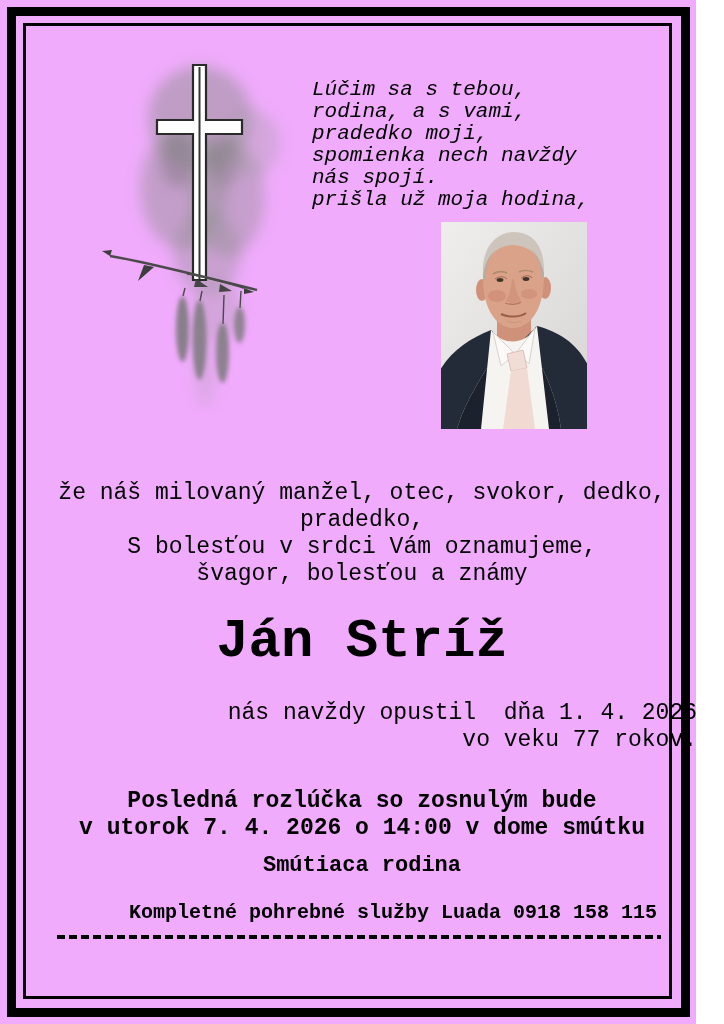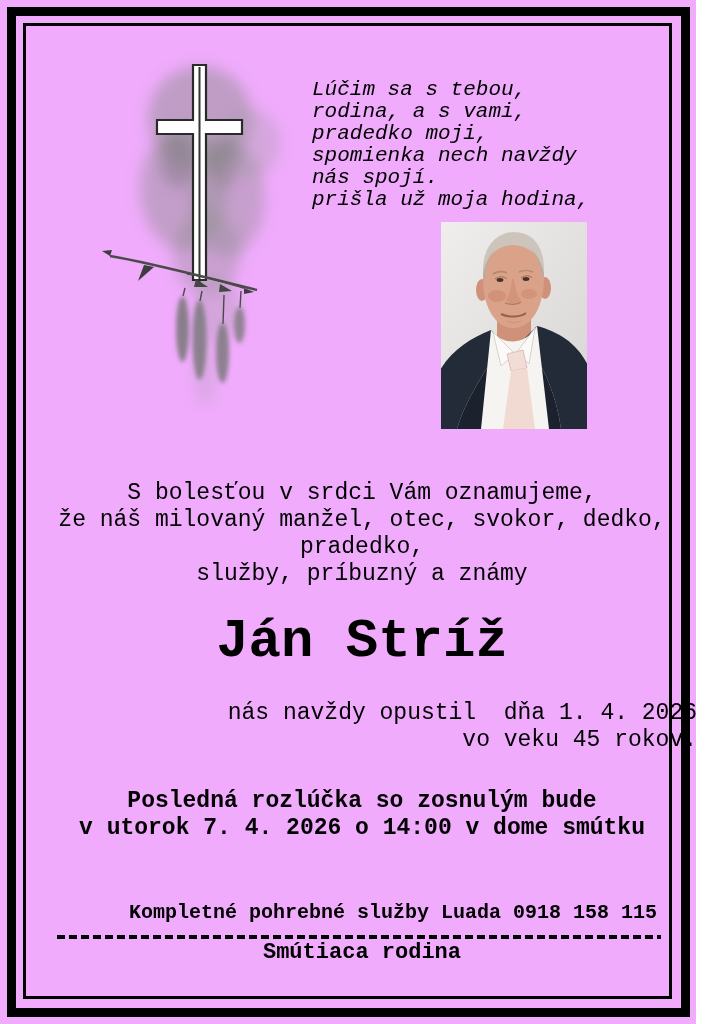--- a/index.html
+++ b/index.html
@@ -8,21 +8,21 @@
   .frame-outer{position:absolute;left:7px;top:7px;right:6px;bottom:7px;border:9px solid #000;}
   .frame-inner{position:absolute;left:23px;top:23px;right:24px;bottom:25px;border:3px solid #000;}
   .abs{position:absolute;}
   .center{left:27px;width:670px;text-align:center;}
   .t{white-space:pre-wrap;}
   .verse{left:312px;top:79px;width:310px;font-style:italic;font-size:21px;line-height:22px;text-align:left;}
   .announce{top:480px;font-size:23px;line-height:27px;}
   .name{top:599px;font-size:54px;line-height:85px;font-weight:bold;}
   .death{top:700px;font-size:23px;line-height:27px;text-align:right;}
   .funeral{top:788px;font-size:23px;line-height:27px;font-weight:bold;}
-  .signature{top:940px;font-size:22px;line-height:26px;font-weight:bold;}
+  .signature{top:853px;font-size:22px;line-height:26px;font-weight:bold;}
   .divider{left:57px;top:935px;width:604px;height:4px;
            background:repeating-linear-gradient(90deg,#000 0,#000 8px,transparent 8px,transparent 12px);}
   .footer{top:898px;font-size:20px;line-height:30px;font-weight:bold;padding-left:31px;}
   svg{display:block;}
 </style>
 </head>
 <body>
 
 <div class="page">
 
@@ -122,30 +122,30 @@
     <ellipse cx="85" cy="57" rx="3.4" ry="1.9" fill="#43322b"></ellipse>
     <path d="M54,57 C58,54 63,54 66,57" stroke="#9c6b52" stroke-width="1" fill="none"></path>
     <path d="M80,56 C84,53 89,53 91,56" stroke="#9c6b52" stroke-width="1" fill="none"></path>
     <path d="M71,57 C70,68 68,74 65,79 C69,82 77,82 80,78 C75,72 74,64 73,57 Z" fill="#cf8f75" opacity="0.75"></path>
     <path d="M64,81 C69,83 76,83 80,80" stroke="#b5765d" stroke-width="1.2" fill="none"></path>
     <path d="M60,92 C68,96 80,95 85,91" stroke="#9c5f4c" stroke-width="2" fill="none"></path>
     <path d="M66,99 C71,101 76,101 80,99" stroke="#c08f77" stroke-width="1" fill="none" opacity="0.7"></path>
   </svg>
 
   <div class="abs center announce">
+    <div class="t">že náš milovaný manžel, otec, svokor, dedko, pradedko,</div>
     <div class="t">S bolesťou v srdci Vám oznamujeme,</div>
-    <div class="t">že náš milovaný manžel, otec, svokor, dedko, pradedko,</div>
-    <div class="t">služby, príbuzný a známy</div>
+    <div class="t">švagor, bolesťou a známy</div>
   </div>
 
   <div class="abs center name t">Ján Stríž</div>
 
   <div class="abs center death">
     <div class="t">nás navždy opustil  dňa 1. 4. 2026</div>
-    <div class="t">vo veku 45 rokov.</div>
+    <div class="t">vo veku 77 rokov.</div>
   </div>
 
   <div class="abs center funeral">
     <div class="t">Posledná rozlúčka so zosnulým bude</div>
     <div class="t">v utorok 7. 4. 2026 o 14:00 v dome smútku</div>
   </div>
 
   <div class="abs center signature t">Smútiaca rodina</div>
 
   <div class="abs divider"></div>

